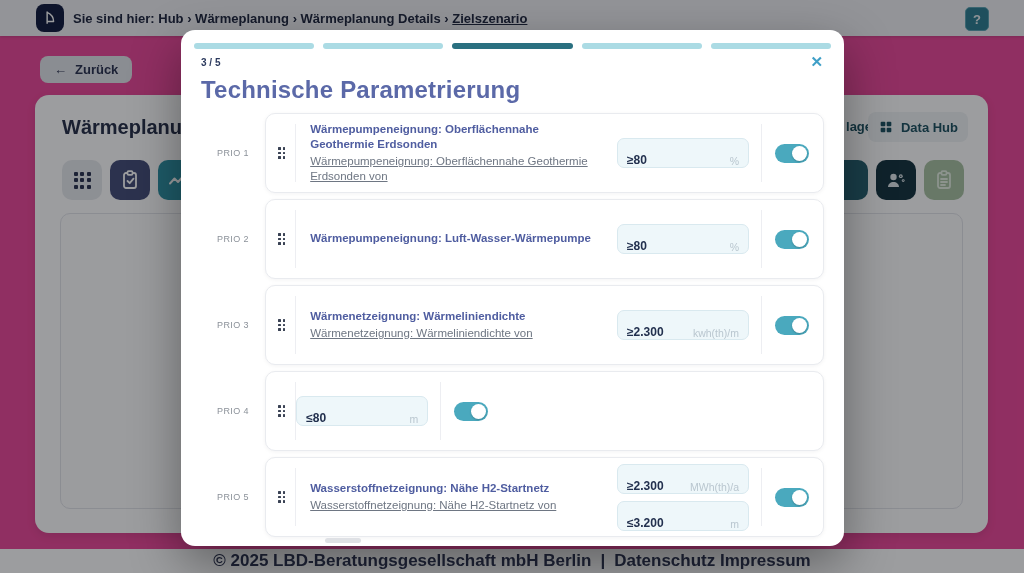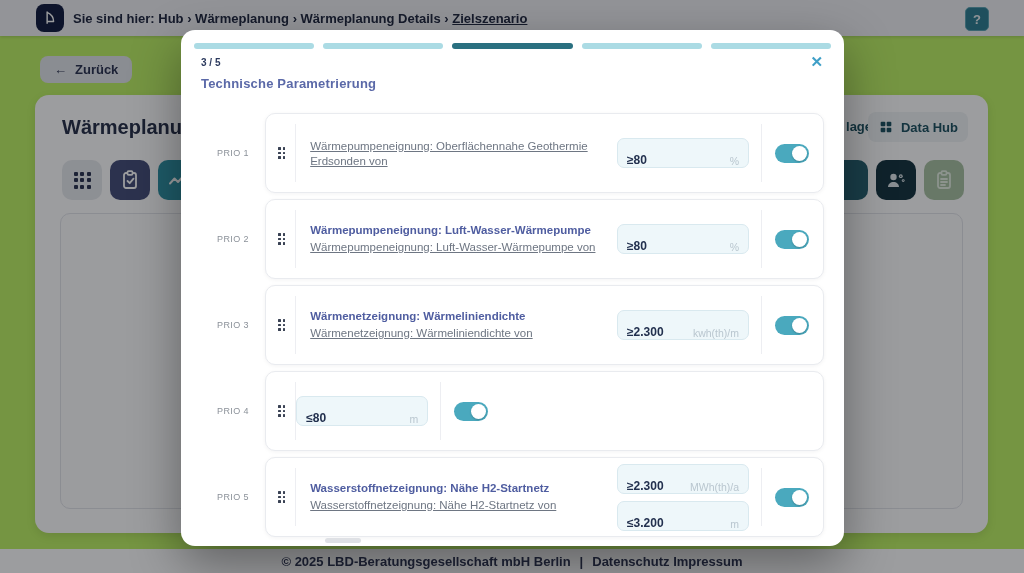--- a/index.html
+++ b/index.html
@@ -1,16 +1,16 @@
 <!DOCTYPE html>
 <html><head>
 <meta charset="utf-8">
 <style>
   html,body{margin:0;padding:0;}
-  #app{position:relative;width:1024px;height:573px;background:#bef264;
+  #app{position:relative;width:1024px;height:573px;background:#ec4899;
        font-family:"Liberation Sans",sans-serif;overflow:hidden;}
 
   
   .topbar{position:absolute;top:0;left:0;right:0;height:36px;background:#f0f1f4;
           display:flex;align-items:center;box-shadow:0 1px 3px rgba(0,0,0,.15);}
   .logo{margin-left:36px;width:28px;height:28px;background:#121c3f;border-radius:8px;
         display:flex;align-items:center;justify-content:center;flex:0 0 auto;}
   .crumb{margin-left:9px;font-size:13px;font-weight:600;color:#20273f;white-space:nowrap;}
   .crumb .last{text-decoration:underline;}
   .help{position:absolute;right:35px;top:7px;width:22px;height:22px;background:#2d7e91;
@@ -38,33 +38,33 @@
   .linkfrag{position:absolute;right:108px;top:24px;font-size:13px;font-weight:700;color:#1d5160;cursor:pointer;}
   .datahub{position:absolute;right:20px;top:17px;height:30px;padding:0 10px;background:#f0f3f5;
            border-radius:8px;display:flex;align-items:center;gap:7px;font-size:13px;font-weight:700;
            color:#1d5160;cursor:pointer;}
   .innerbox{position:absolute;left:25px;right:25px;top:118px;bottom:24px;
             border:1px solid #e3e5ea;border-radius:10px;background:#fdfdfe;}
 
   
   .footer{position:absolute;left:0;right:0;bottom:0;height:24px;background:#ffffff;
           display:flex;align-items:center;justify-content:center;gap:9px;
-          font-size:13px;font-weight:600;color:#2f3654;}
+          font-size:17px;font-weight:600;color:#2f3654;}
   .footer .flink{cursor:pointer;}
 
   
   .overlay{position:absolute;left:0;top:0;right:0;bottom:0;background:rgba(8,10,16,.40);z-index:5;}
   .modal{position:absolute;left:181px;top:30px;width:663px;height:516px;background:#fff;
          border-radius:14px;z-index:6;box-shadow:0 18px 50px rgba(0,0,0,.38);overflow:hidden;}
   .progress{position:absolute;left:13px;right:13px;top:13px;display:flex;gap:9px;}
   .seg{flex:1;height:6px;border-radius:3px;background:#abdbe4;}
   .seg.active{background:#2a7080;}
   .step{position:absolute;left:20px;top:27px;font-size:10px;font-weight:700;color:#2c3a5e;}
   .close{position:absolute;right:21px;top:23px;font-size:15px;font-weight:600;color:#3f9fc7;cursor:pointer;}
-  .mtitle{position:absolute;left:20px;top:46px;font-size:13px;font-weight:600;color:#5b69a8;letter-spacing:.2px;}
+  .mtitle{position:absolute;left:20px;top:46px;font-size:24px;font-weight:600;color:#5b69a8;letter-spacing:.2px;}
   .rows{position:absolute;left:20px;right:20px;top:83px;display:flex;flex-direction:column;gap:6px;}
   .prow{display:flex;align-items:center;}
   .prio{flex:0 0 64px;text-align:center;font-size:9px;letter-spacing:.4px;color:#8b9199;font-weight:500;}
   .pcard{flex:1;height:80px;border:1px solid #e9ebef;border-radius:10px;background:#fff;
          box-shadow:0 1px 4px rgba(16,24,40,.05);display:flex;align-items:center;
          padding:0 14px 0 12px;box-sizing:border-box;}
   .handle{display:grid;grid-template-columns:repeat(2,2.5px);grid-auto-rows:2.5px;gap:2.2px;
           margin-right:10px;cursor:grab;flex:0 0 auto;}
   .handle i{background:#3a4254;border-radius:.5px;}
   .vdiv{width:1px;align-self:stretch;background:#edeef2;margin:10px 0;flex:0 0 auto;}
@@ -201,20 +201,21 @@
               <i></i>
               <i></i>
               <i></i>
               <i></i>
               <i></i>
               <i></i>
             </div>
             <div class="vdiv"></div>
             <div class="ptext">
               <div class="pgroup">
+                <div class="ptitle">Wärmepumpeneignung: Oberflächennahe Geothermie Erdsonden</div>
                 <div class="psub">Wärmepumpeneignung: Oberflächennahe Geothermie Erdsonden von</div>
               </div>
             </div>
             <div class="pinputs">
               <div class="pinput">
                 <span class="val">≥80</span>
                 <span class="unit">%</span>
               </div>
             </div>
             <div class="vdiv"></div>
@@ -231,21 +232,20 @@
               <i></i>
               <i></i>
               <i></i>
               <i></i>
               <i></i>
             </div>
             <div class="vdiv"></div>
             <div class="ptext">
               <div class="pgroup">
                 <div class="ptitle">Wärmepumpeneignung: Luft-Wasser-Wärmepumpe</div>
-                <div class="psub">Wärmepumpeneignung: Luft-Wasser-Wärmepumpe von</div>
               </div>
             </div>
             <div class="pinputs">
               <div class="pinput">
                 <span class="val">≥80</span>
                 <span class="unit">%</span>
               </div>
             </div>
             <div class="vdiv"></div>
             <div class="toggle on">

